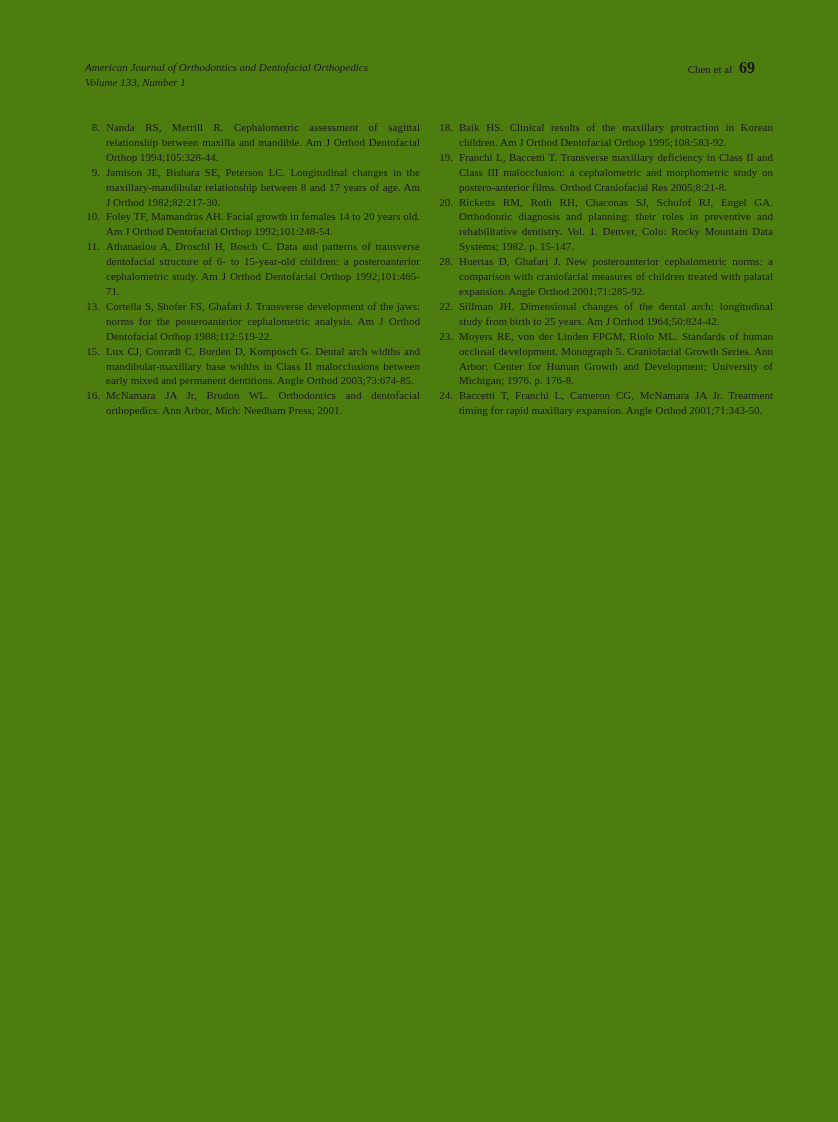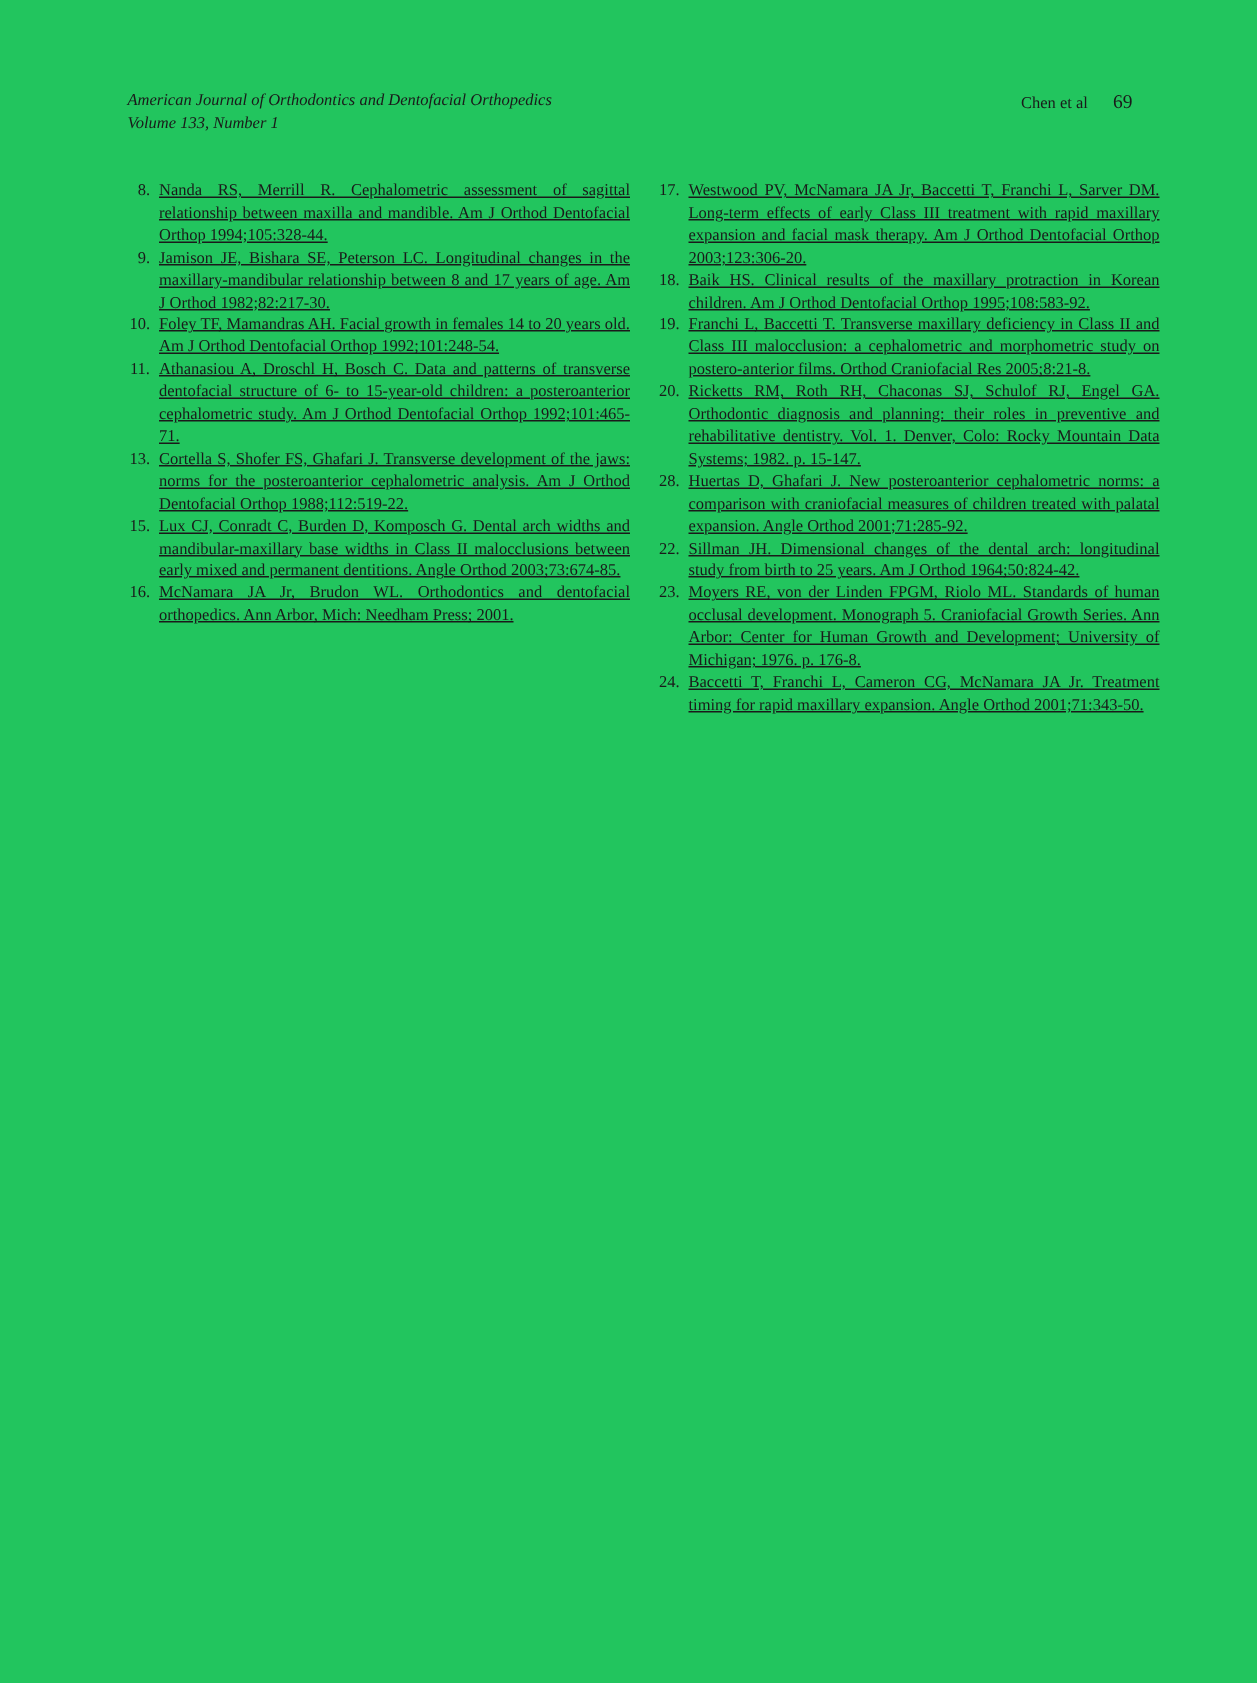--- a/index.html
+++ b/index.html
@@ -5,21 +5,21 @@
   html, body {
     margin: 0;
     padding: 0;
     background: #e8e8e8;
   }
   .page {
     position: relative;
     width: 838px;
     height: 1122px;
     margin: 0 auto;
-    background: #22c55e;
+    background: #4d7c0f;
     color: #1a1a1a;
     font-family: "Liberation Serif", "DejaVu Serif", serif;
     overflow: hidden;
   }
   .running-head {
     position: absolute;
     top: 60px;
     left: 85px;
     right: 83px;
     display: flex;
@@ -32,24 +32,24 @@
     line-height: 15px;
   }
   .running-head-right {
     font-size: 11px;
     line-height: 15px;
     white-space: nowrap;
   }
   .running-head-right .authors {
   }
   .running-head-right .pagenum {
-    font-weight: normal;
+    font-weight: bold;
     font-style: normal;
-    font-size: 13px;
-    margin-left: 14px;
+    font-size: 16px;
+    margin-left: 4px;
   }
   .columns {
     position: absolute;
     top: 120px;
     left: 84px;
     width: 689px;
     display: flex;
     gap: 17px;
   }
   .col {
@@ -63,21 +63,20 @@
   }
   .ref-num {
     flex: 0 0 16px;
     text-align: right;
     margin-right: 6px;
     white-space: nowrap;
   }
   .ref-text {
     flex: 1 1 auto;
     text-align: justify;
-    text-decoration: underline;
   }
 </style>
 </head>
 <body>
 
 <div class="page">
 
   <div class="running-head">
     <div class="running-head-left">
       <div>American Journal of Orthodontics and Dentofacial Orthopedics</div>
@@ -115,24 +114,20 @@
         <span class="ref-num">15.</span>
         <span class="ref-text">Lux CJ, Conradt C, Burden D, Komposch G. Dental arch widths and mandibular-maxillary base widths in Class II malocclusions between early mixed and permanent dentitions. Angle Orthod 2003;73:674-85.</span>
       </div>
       <div class="ref">
         <span class="ref-num">16.</span>
         <span class="ref-text">McNamara JA Jr, Brudon WL. Orthodontics and dentofacial orthopedics. Ann Arbor, Mich: Needham Press; 2001.</span>
       </div>
     </div>
     <div class="col">
       <div class="ref">
-        <span class="ref-num">17.</span>
-        <span class="ref-text">Westwood PV, McNamara JA Jr, Baccetti T, Franchi L, Sarver DM. Long-term effects of early Class III treatment with rapid maxillary expansion and facial mask therapy. Am J Orthod Dentofacial Orthop 2003;123:306-20.</span>
-      </div>
-      <div class="ref">
         <span class="ref-num">18.</span>
         <span class="ref-text">Baik HS. Clinical results of the maxillary protraction in Korean children. Am J Orthod Dentofacial Orthop 1995;108:583-92.</span>
       </div>
       <div class="ref">
         <span class="ref-num">19.</span>
         <span class="ref-text">Franchi L, Baccetti T. Transverse maxillary deficiency in Class II and Class III malocclusion: a cephalometric and morphometric study on postero-anterior films. Orthod Craniofacial Res 2005;8:21-8.</span>
       </div>
       <div class="ref">
         <span class="ref-num">20.</span>
         <span class="ref-text">Ricketts RM, Roth RH, Chaconas SJ, Schulof RJ, Engel GA. Orthodontic diagnosis and planning: their roles in preventive and rehabilitative dentistry. Vol. 1. Denver, Colo: Rocky Mountain Data Systems; 1982. p. 15-147.</span>

